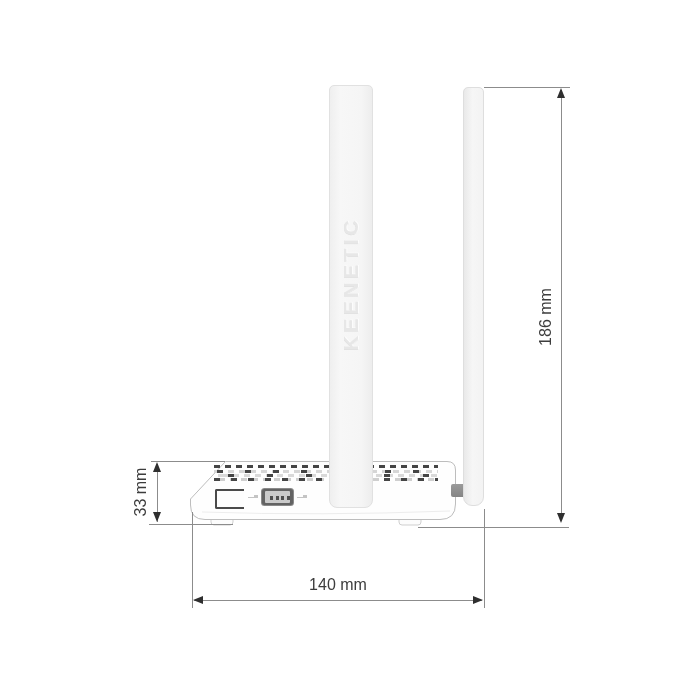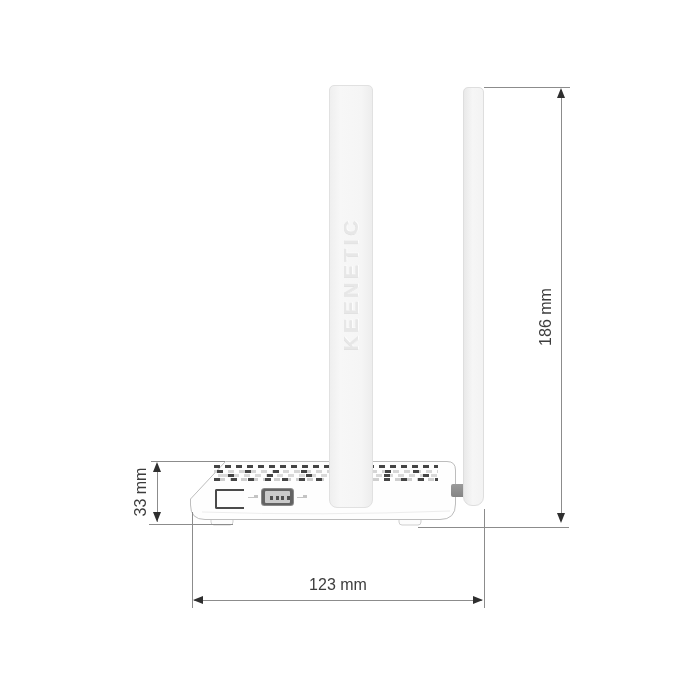--- a/index.html
+++ b/index.html
@@ -134,15 +134,15 @@
   <div class="vline" style="left:157px; top:464px; height:58px;"></div>
   <div class="arr arr-up" style="left:153px; top:462px;"></div>
   <div class="arr arr-down" style="left:153px; top:512px;"></div>
   <div class="dim-label vert" style="left:141px; top:492px;">33 mm</div>
 
   <div class="vline" style="left:192px; top:512px; height:96px;"></div>
   <div class="vline" style="left:484px; top:509px; height:99px;"></div>
   <div class="hline" style="left:194px; top:600px; width:288px;"></div>
   <div class="arr arr-left" style="left:193px; top:596px;"></div>
   <div class="arr arr-right" style="left:473px; top:596px;"></div>
-  <div class="dim-label horiz" style="left:338px; top:585px;">123 mm</div>
+  <div class="dim-label horiz" style="left:338px; top:585px;">140 mm</div>
 
 </div>
 
 </body></html>

